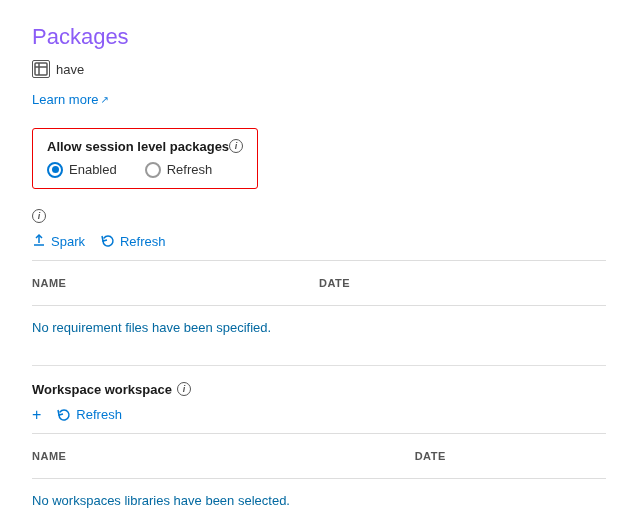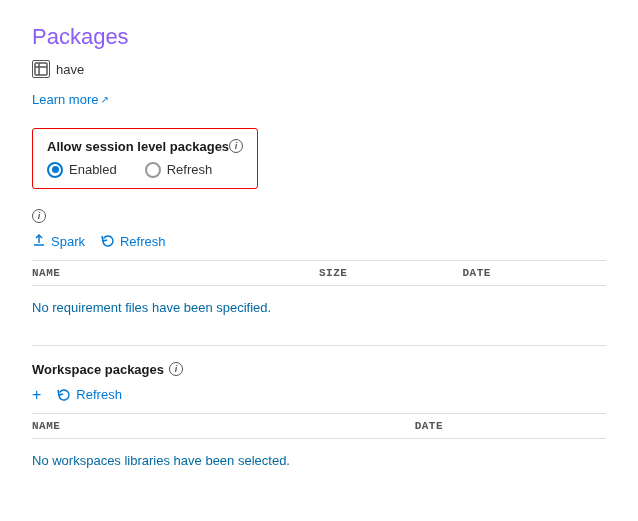--- a/index.html
+++ b/index.html
@@ -139,23 +139,22 @@
     }
     .refresh-icon {
       display: inline-block;
       width: 14px;
       height: 14px;
     }
     .table-header {
       display: grid;
       border-top: 1px solid #ddd;
       border-bottom: 1px solid #ddd;
-      padding: 6px 0;
+      padding: 16px 0;
       margin-bottom: 4px;
-      font-family: Liberation Mono, monospace;
     }
     .req-table .table-header {
       grid-template-columns: 2fr 1fr 1fr;
     }
     .ws-table .table-header {
       grid-template-columns: 2fr 1fr;
     }
     .col-header {
       font-size: 11px;
       font-weight: 600;
@@ -255,31 +254,30 @@
         <svg width="14" height="14" viewBox="0 0 14 14" fill="none" stroke="#0078d4" stroke-width="1.5">
           <path d="M2 7a5 5 0 1 0 1-3" stroke-linecap="round"></path>
           <polyline points="1,2 2,7 6,6" fill="none" stroke="#0078d4" stroke-width="1.5"></polyline>
         </svg>
       </span>
       <span>Refresh</span>
     </button>
   </div>
   <div class="table-header">
     <span class="col-header">NAME</span>
-    <span class="col-header">SIZE</span>
     <span class="col-header">DATE</span>
   </div>
   <div class="empty-message">No requirement files have been specified.</div>
 </div>
 
 <div class="divider"></div>
 
 <div class="section-block ws-table">
   <div class="section-header">
-    <span>Workspace packages</span>
+    <span>Workspace workspace</span>
     <span class="info-icon">i</span>
   </div>
   <div class="toolbar">
     <button class="toolbar-btn">
       <span class="plus-icon">+</span>
     </button>
     <button class="toolbar-btn">
       <span class="refresh-icon">
         <svg width="14" height="14" viewBox="0 0 14 14" fill="none" stroke="#0078d4" stroke-width="1.5">
           <path d="M2 7a5 5 0 1 0 1-3" stroke-linecap="round"></path>

